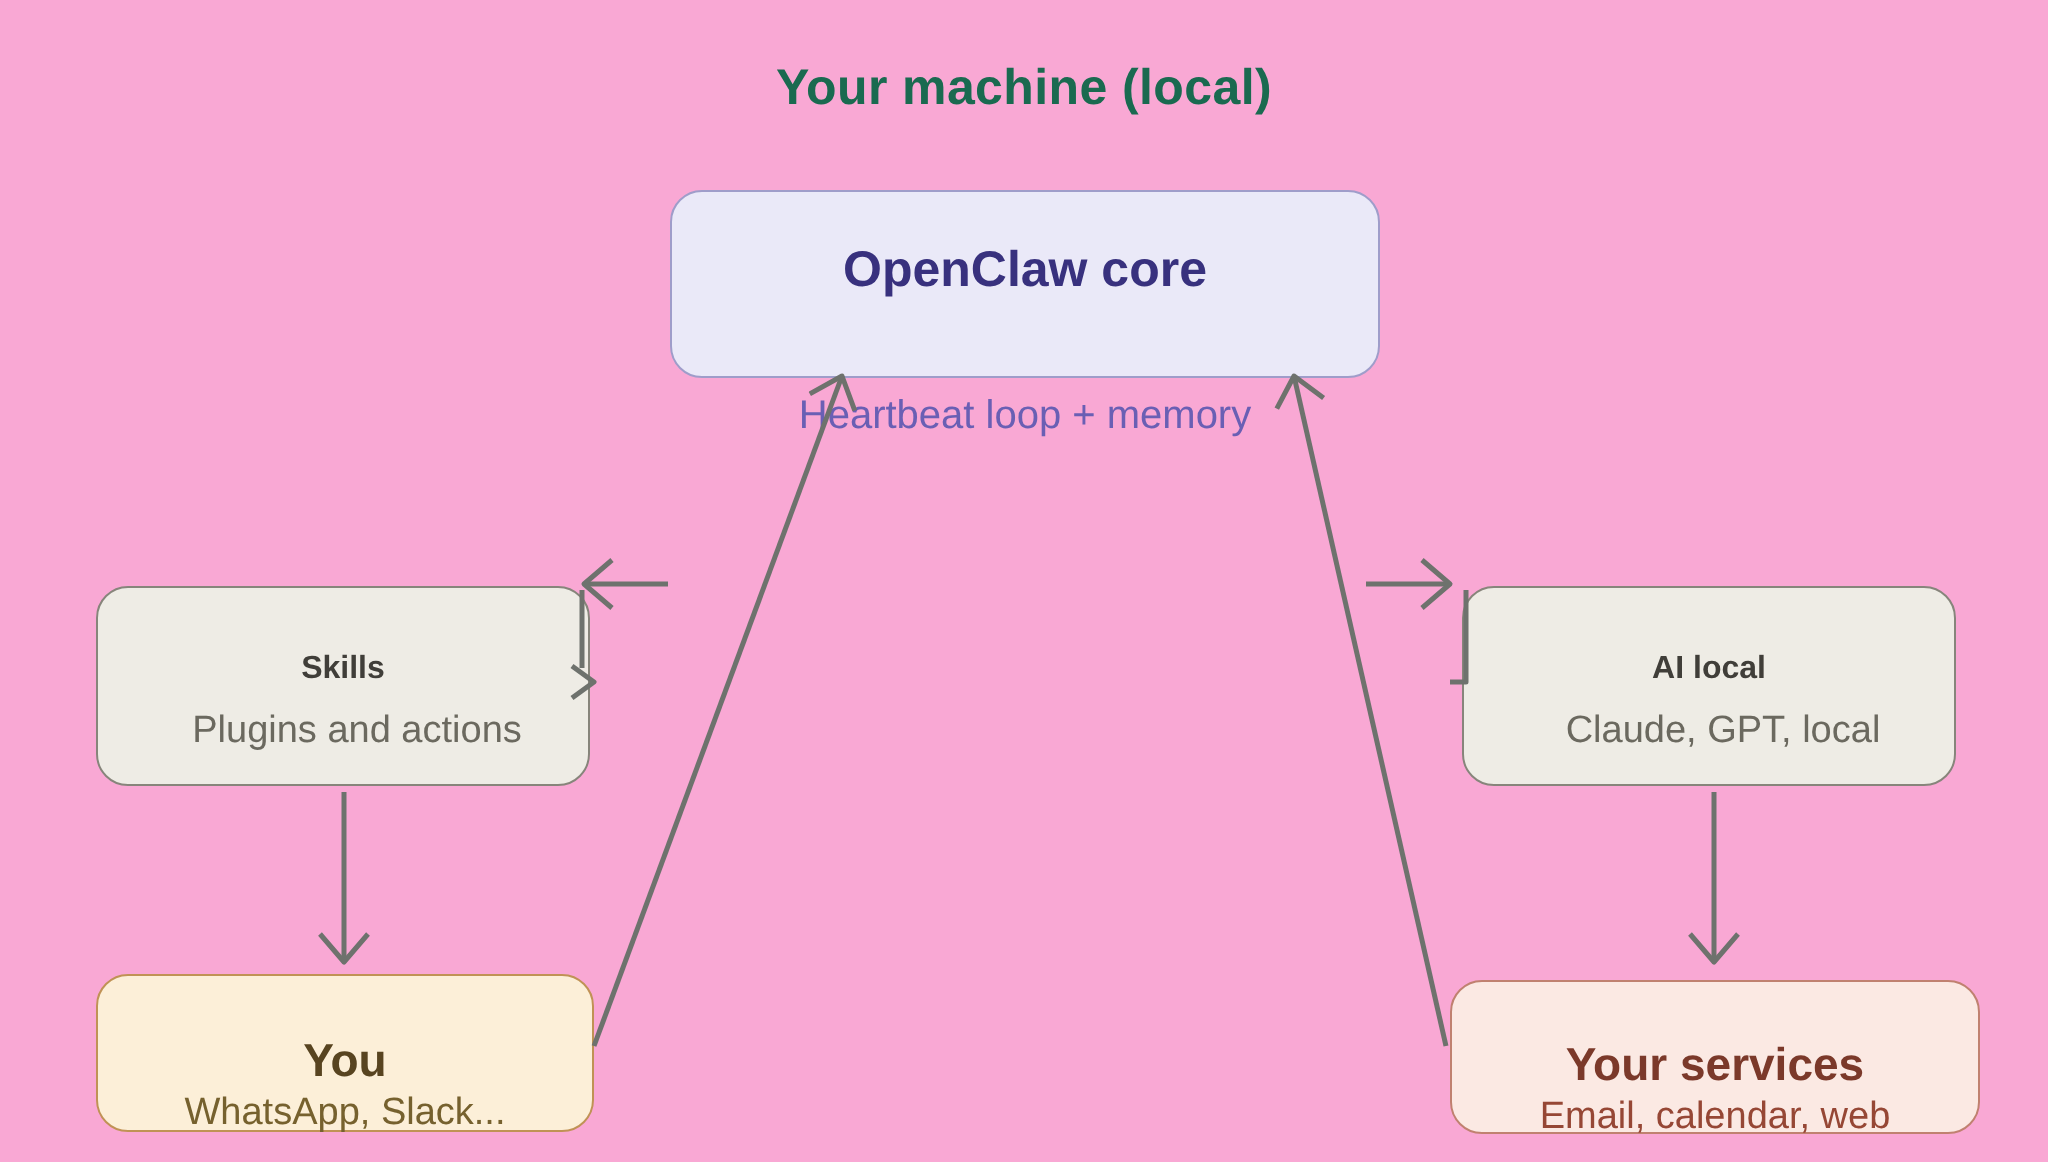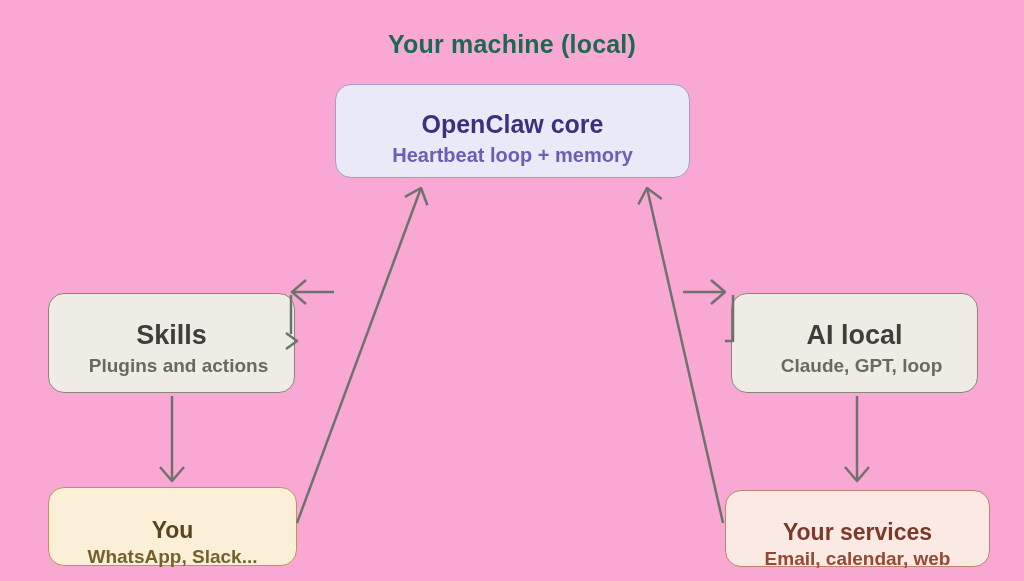--- a/index.html
+++ b/index.html
@@ -27,38 +27,39 @@
     box-sizing: border-box;
     border-radius: 16px;
     border: 1.6px solid;
     display: flex;
     flex-direction: column;
     align-items: center;
     text-align: center;
     z-index: 2;
   }
   .node-title { font-weight: 700; }
-  .node-sub { font-weight: 700; }
+  .node-sub { font-weight: 400; }
 
   .node-core {
-    left: 335px; top: 84px; width: 355px; height: 94px;
+    left: 335px; top: 95px; width: 355px; height: 94px;
     background: #eae9f8; border-color: #9f9dca;
     padding-top: 24px;
+    gap: 42px;
   }
   .node-core .node-title { font-size: 25px; line-height: 30px; color: #38317e; }
   .node-core .node-sub   { font-size: 20px; line-height: 26px; margin-top: 3px; color: #6a5fb4; }
 
   .node-skills, .node-ai {
     width: 247px; height: 100px; top: 293px;
     background: #eeece5; border-color: #87857b;
     padding-top: 27px;
   }
   .node-skills { left: 48px; }
   .node-ai     { left: 731px; }
-  .node-skills .node-title, .node-ai .node-title { font-size: 27px; line-height: 28px; color: #403e39; }
+  .node-skills .node-title, .node-ai .node-title { font-size: 16px; line-height: 28px; color: #403e39; }
   .node-skills .node-sub,   .node-ai .node-sub   { font-size: 19px; line-height: 26px; margin-top: 4px; color: #6b695f; margin-left: 14px; }
 
   .node-you {
     left: 48px; top: 487px; width: 249px; height: 79px;
     background: #fcefd8; border-color: #c09255;
     padding-top: 28px;
   }
   .node-you .node-title { font-size: 23px; line-height: 28px; color: #584420; }
   .node-you .node-sub   { font-size: 19px; line-height: 24px; margin-top: 1px; color: #76612e; }
 
@@ -95,21 +96,21 @@
     <div class="node-sub">Heartbeat loop + memory</div>
   </div>
 
   <div class="node node-skills">
     <div class="node-title">Skills</div>
     <div class="node-sub">Plugins and actions</div>
   </div>
 
   <div class="node node-ai">
     <div class="node-title">AI local</div>
-    <div class="node-sub">Claude, GPT, loop</div>
+    <div class="node-sub">Claude, GPT, local</div>
   </div>
 
   <div class="node node-you">
     <div class="node-title">You</div>
     <div class="node-sub">WhatsApp, Slack...</div>
   </div>
 
   <div class="node node-services">
     <div class="node-title">Your services</div>
     <div class="node-sub">Email, calendar, web</div>

